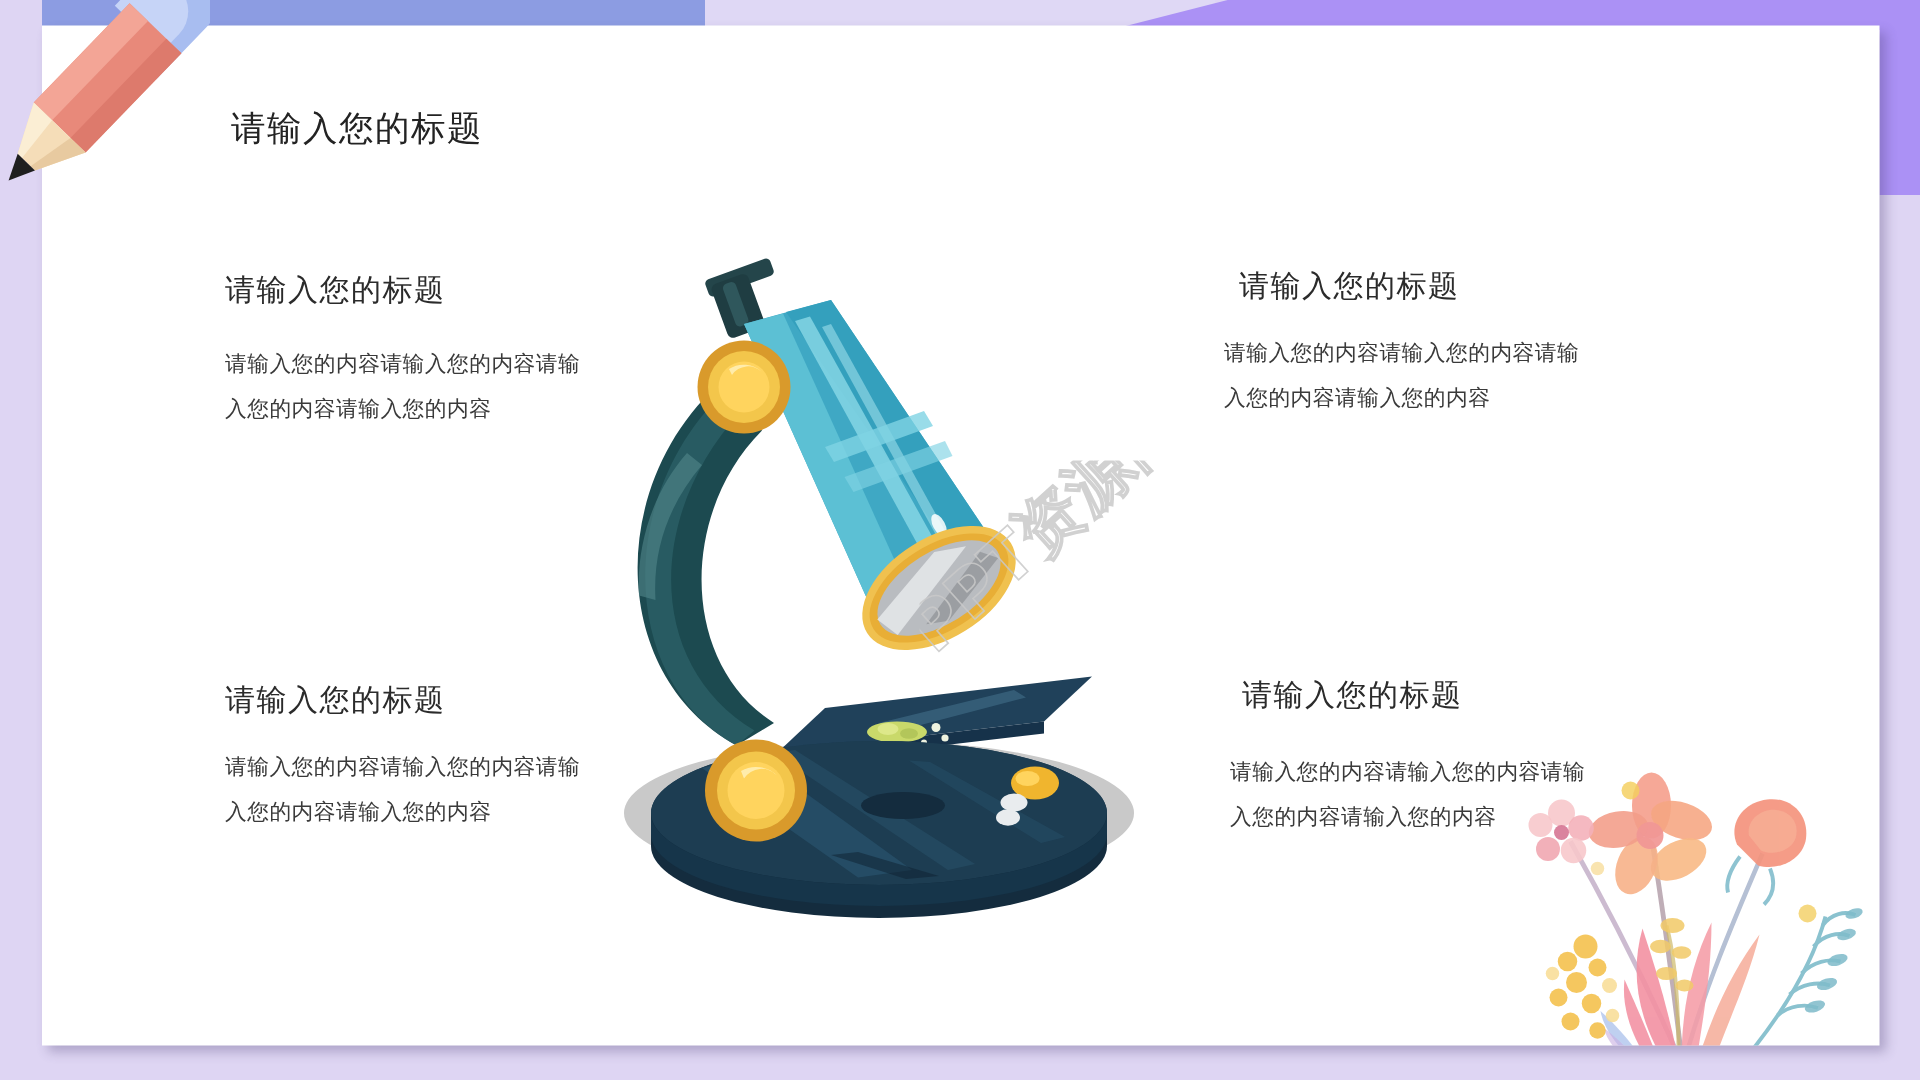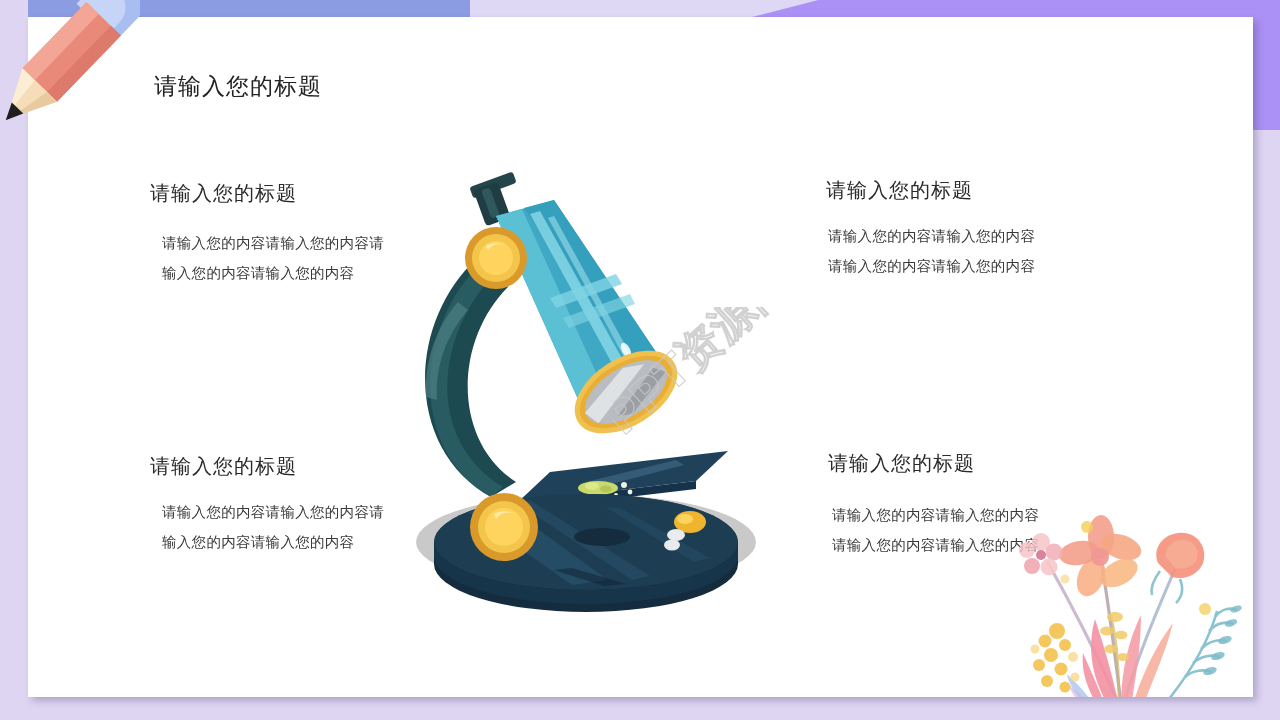--- a/index.html
+++ b/index.html
@@ -126,21 +126,21 @@
     letter-spacing: 1px;
     white-space: nowrap;
     margin: 0 0 22px 0;
   }
   .block-body {
     font-size: 14.5px;
     line-height: 2.05;
     color: #3a3a3a;
     font-family: "DejaVu Sans", "Liberation Sans", sans-serif;
     letter-spacing: 0.3px;
-    margin: 12px;
+    margin: 0;
   }
 
   .block-tl { left: 122px; top: 163px; width: 250px; }
   .block-tr { left: 788px; top: 160px; width: 245px; }
   .block-tr .block-heading { padding-left: 10px; margin-bottom: 18px; }
   .block-bl { left: 122px; top: 436px; width: 250px; }
   .block-bl .block-heading { margin-bottom: 18px; }
   .block-br { left: 790px; top: 433px; width: 245px; }
   .block-br .block-heading { padding-left: 10px; margin-bottom: 24px; }
   .block-br .block-body { padding-left: 2px; }

